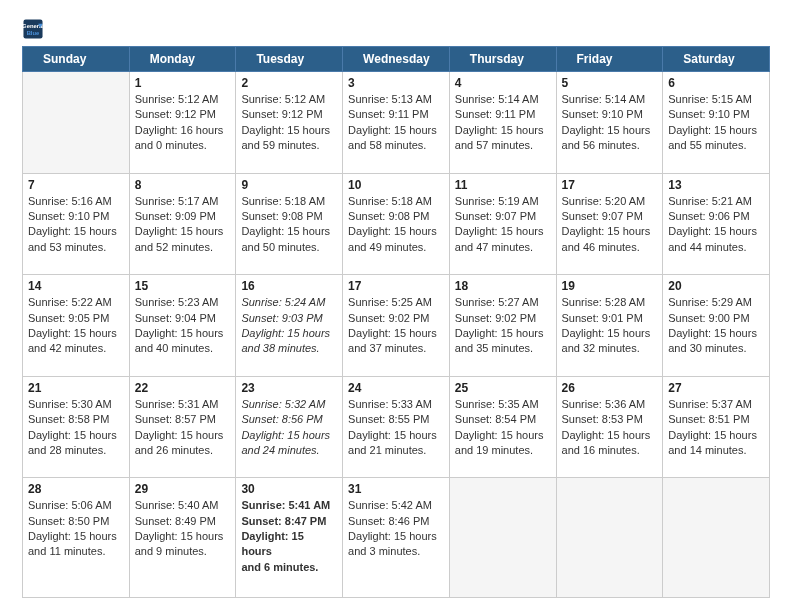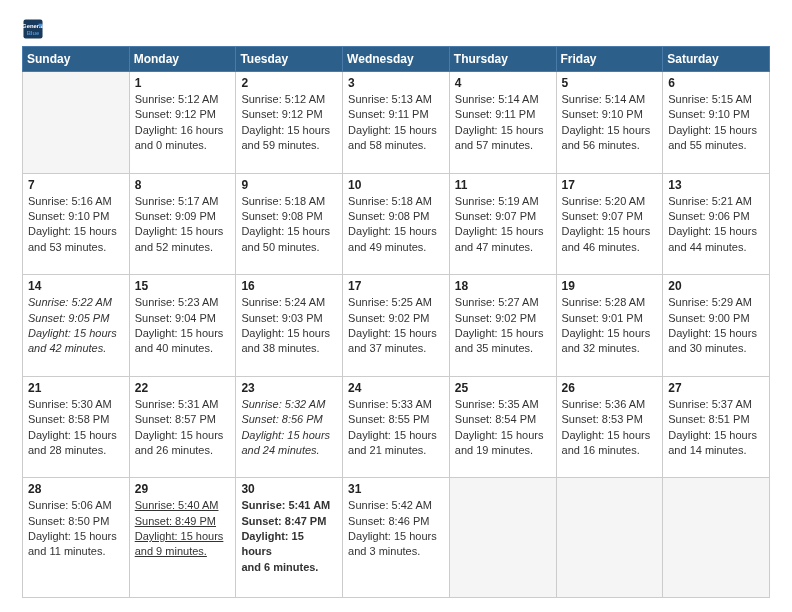--- a/index.html
+++ b/index.html
@@ -61,21 +61,21 @@
       border: 1px solid #ccc;
       border-collapse: collapse;
       width: 100%;
       table-layout: fixed;
     }
     .calendar th {
       background-color: #2c5f8a;
       color: #fff;
       font-size: 12px;
       font-weight: bold;
-      padding: 5px 4px;
+      padding: 5px 20px;
       text-align: left;
       border: 1px solid #4a7aaa;
     }
     .calendar td {
       border: 1px solid #ccc;
       vertical-align: top;
       padding: 4px 5px;
       font-size: 10px;
       color: #333;
       background: #fff;
@@ -225,35 +225,35 @@
             <span class="day-num">13</span>
             <div class="day-info" style="white-space: pre-line;">Sunrise: 5:21 AM
 Sunset: 9:06 PM
 Daylight: 15 hours
 and 44 minutes.</div>
           </td>
         </tr>
         <tr>
           <td>
             <span class="day-num">14</span>
-            <div class="day-info" style="white-space: pre-line; font-style: italic;">Sunrise: 5:22 AM
+            <div class="day-info" style="white-space: pre-line;">Sunrise: 5:22 AM
 Sunset: 9:05 PM
 Daylight: 15 hours
 and 42 minutes.</div>
           </td>
           <td>
             <span class="day-num">15</span>
             <div class="day-info" style="white-space: pre-line;">Sunrise: 5:23 AM
 Sunset: 9:04 PM
 Daylight: 15 hours
 and 40 minutes.</div>
           </td>
           <td>
             <span class="day-num">16</span>
-            <div class="day-info" style="white-space: pre-line;">Sunrise: 5:24 AM
+            <div class="day-info" style="white-space: pre-line; font-style: italic;">Sunrise: 5:24 AM
 Sunset: 9:03 PM
 Daylight: 15 hours
 and 38 minutes.</div>
           </td>
           <td>
             <span class="day-num">17</span>
             <div class="day-info" style="white-space: pre-line;">Sunrise: 5:25 AM
 Sunset: 9:02 PM
 Daylight: 15 hours
 and 37 minutes.</div>
@@ -334,21 +334,21 @@
         <tr>
           <td>
             <span class="day-num">28</span>
             <div class="day-info" style="white-space: pre-line;">Sunrise: 5:06 AM
 Sunset: 8:50 PM
 Daylight: 15 hours
 and 11 minutes.</div>
           </td>
           <td>
             <span class="day-num">29</span>
-            <div class="day-info" style="white-space: pre-line; text-decoration: underline;">Sunrise: 5:40 AM
+            <div class="day-info" style="white-space: pre-line;">Sunrise: 5:40 AM
 Sunset: 8:49 PM
 Daylight: 15 hours
 and 9 minutes.</div>
           </td>
           <td>
             <span class="day-num">30</span>
             <div class="day-info" style="white-space: pre-line; font-weight: bold;">Sunrise: 5:41 AM
 Sunset: 8:47 PM
 Daylight: 15 hours
 and 6 minutes.</div>

